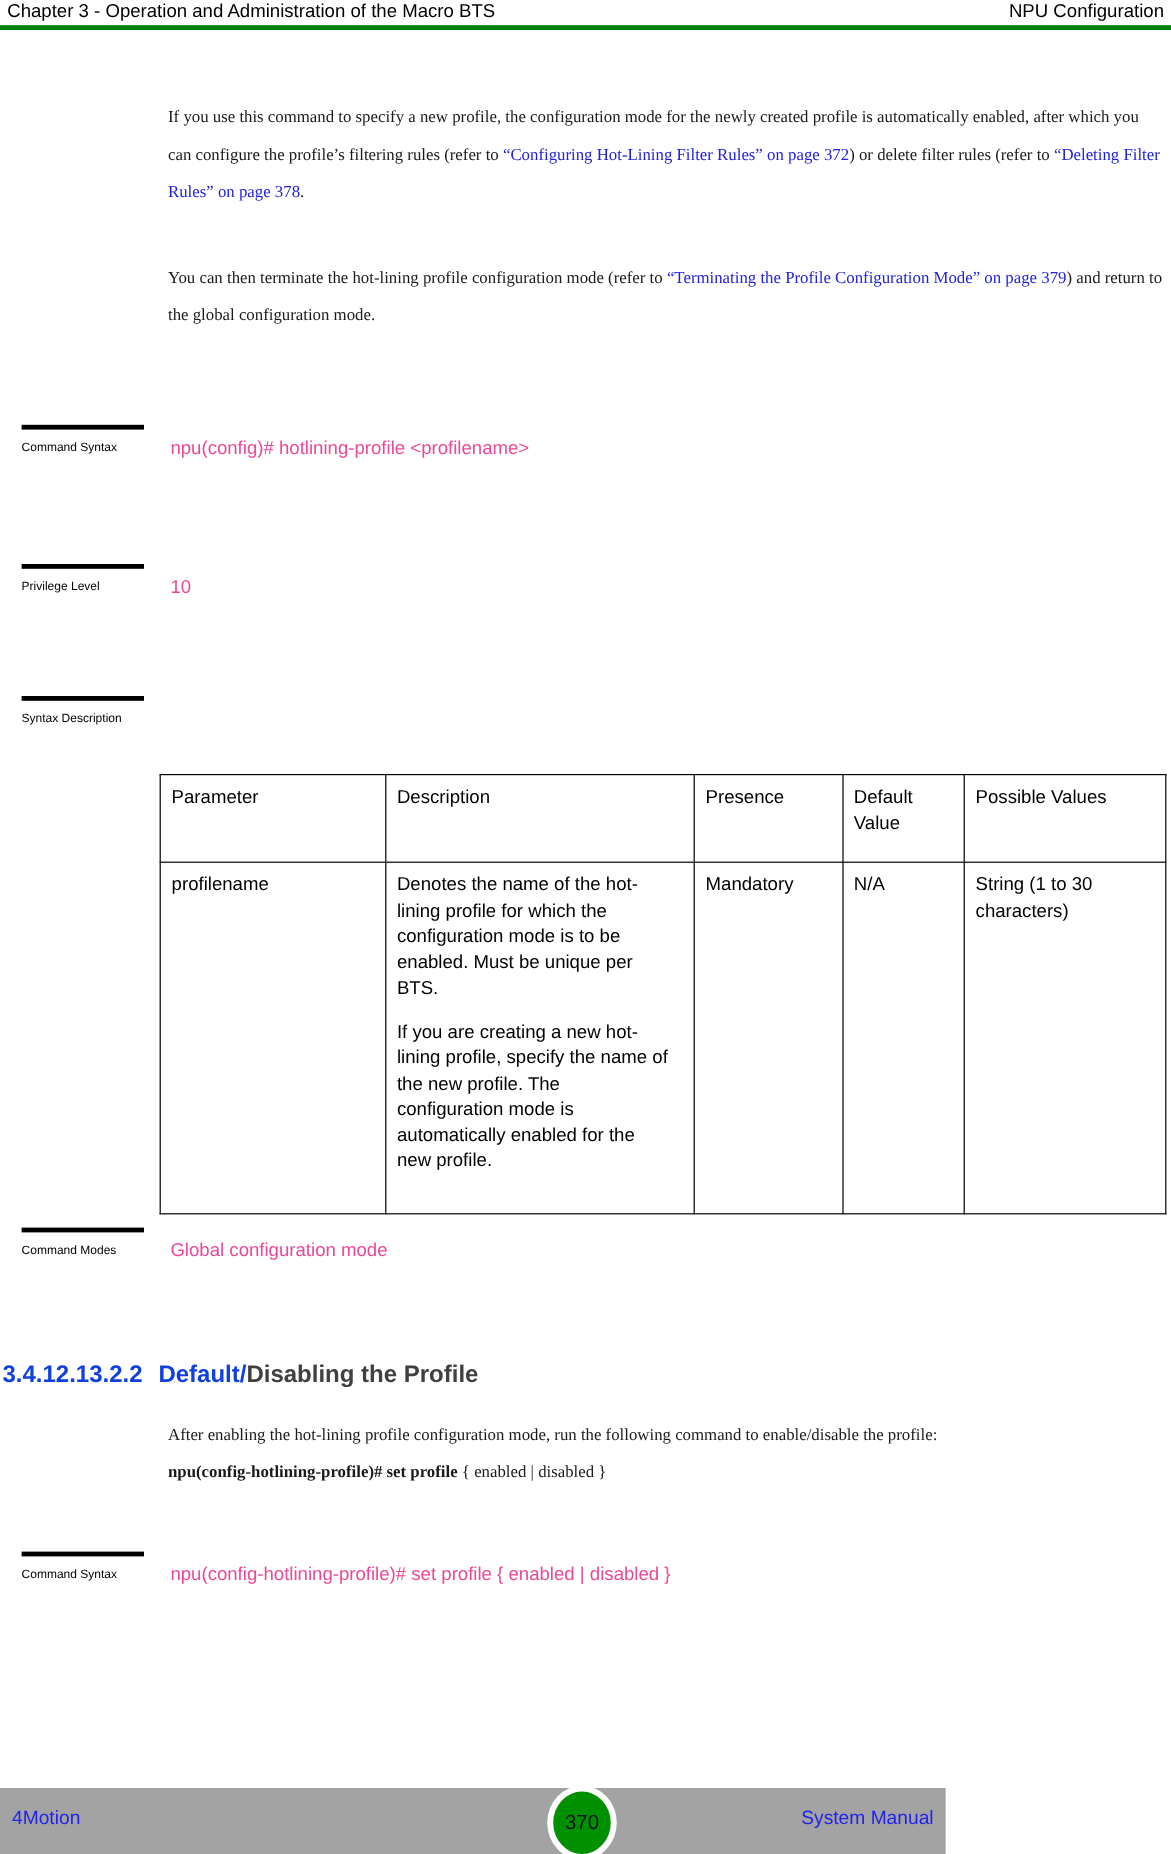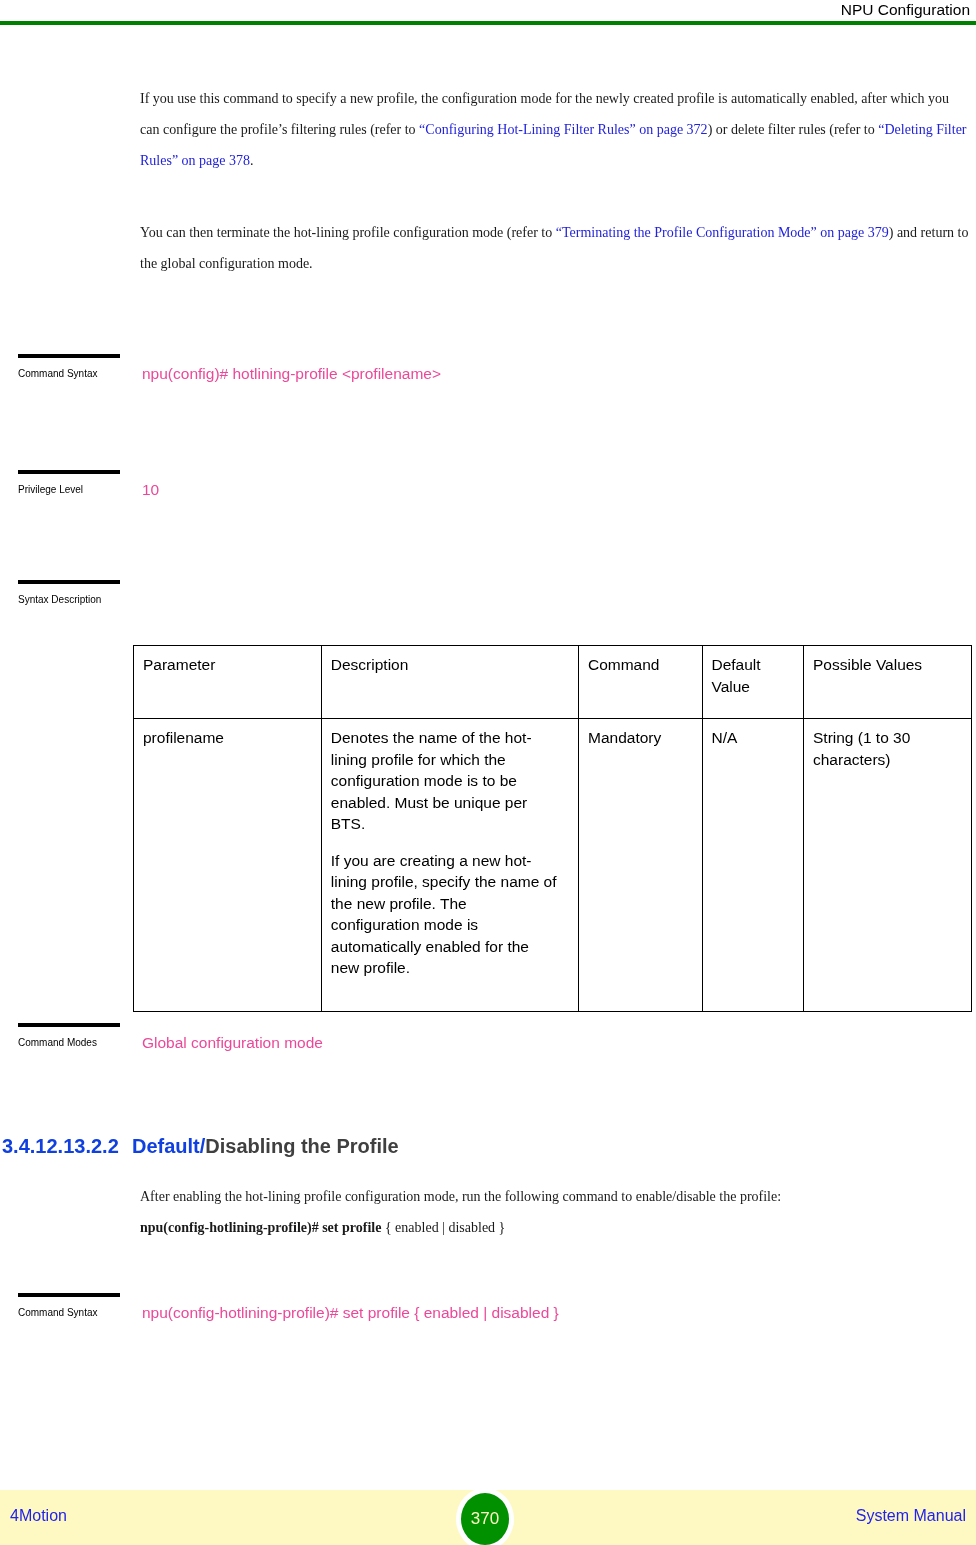--- a/index.html
+++ b/index.html
@@ -146,23 +146,23 @@
   .cmdline {
     font-weight: bold;
   }
   .cmdline .args { font-weight: normal; }
 
   
   .page-footer {
     position: absolute;
     left: 0;
     top: 1490px;
-    width: 976px;
+    width: 788px;
     height: 55px;
-    background: #fef9c3;
+    background: #a3a3a3;
   }
   .page-footer .ftr-text {
     position: absolute;
     top: 17px;
     font-family: "Liberation Sans", "DejaVu Sans", sans-serif;
     font-size: 16px;
     color: #2222ee;
     white-space: nowrap;
   }
   .page-footer .ftr-left { left: 10px; }
@@ -177,32 +177,33 @@
     background: #ffffff;
     display: flex;
     align-items: center;
     justify-content: center;
   }
   .page-badge .disc {
     width: 48px;
     height: 52px;
     border-radius: 50%;
     background: #009000;
-    color: #fef9c3;
+    color: #0f172a;
     font-family: "Liberation Sans", "DejaVu Sans", sans-serif;
     font-size: 17px;
     display: flex;
     align-items: center;
     justify-content: center;
   }
 </style>
 </head>
 <body>
 
 <div class="page-header">
+  <div class="hdr-text hdr-left">Chapter 3 - Operation and Administration of the Macro BTS</div>
   <div class="hdr-text hdr-right">NPU Configuration</div>
   <div class="header-rule"></div>
 </div>
 
 <div class="content">
 
   <div class="para" style="top:56px;">
     <span>If you use this command to specify a new profile, the configuration mode for the newly created profile is automatically enabled, after which you can configure the profile’s filtering rules (refer to </span><span class="xref">“Configuring Hot-Lining Filter Rules” on page 372</span><span>) or delete filter rules (refer to </span><span class="xref">“Deleting Filter Rules” on page 378</span><span>.</span>
   </div>
 
@@ -225,21 +226,21 @@
   <div class="block" style="top:553px;">
     <div class="rule"></div>
     <div class="label">Syntax Description</div>
   </div>
 
   <table class="param-table">
     <thead>
       <tr>
         <td class="c0">Parameter</td>
         <td class="c1">Description</td>
-        <td class="c2">Command</td>
+        <td class="c2">Presence</td>
         <td class="c3">Default Value</td>
         <td class="c4">Possible Values</td>
       </tr>
     </thead>
     <tbody>
       <tr>
         <td class="c0">profilename</td>
         <td class="c1">
           <p>Denotes the name of the hot-lining profile for which the configuration mode is to be enabled. Must be unique per BTS.</p>
           <p>If you are creating a new hot-lining profile, specify the name of the new profile. The configuration mode is automatically enabled for the new profile.</p>

